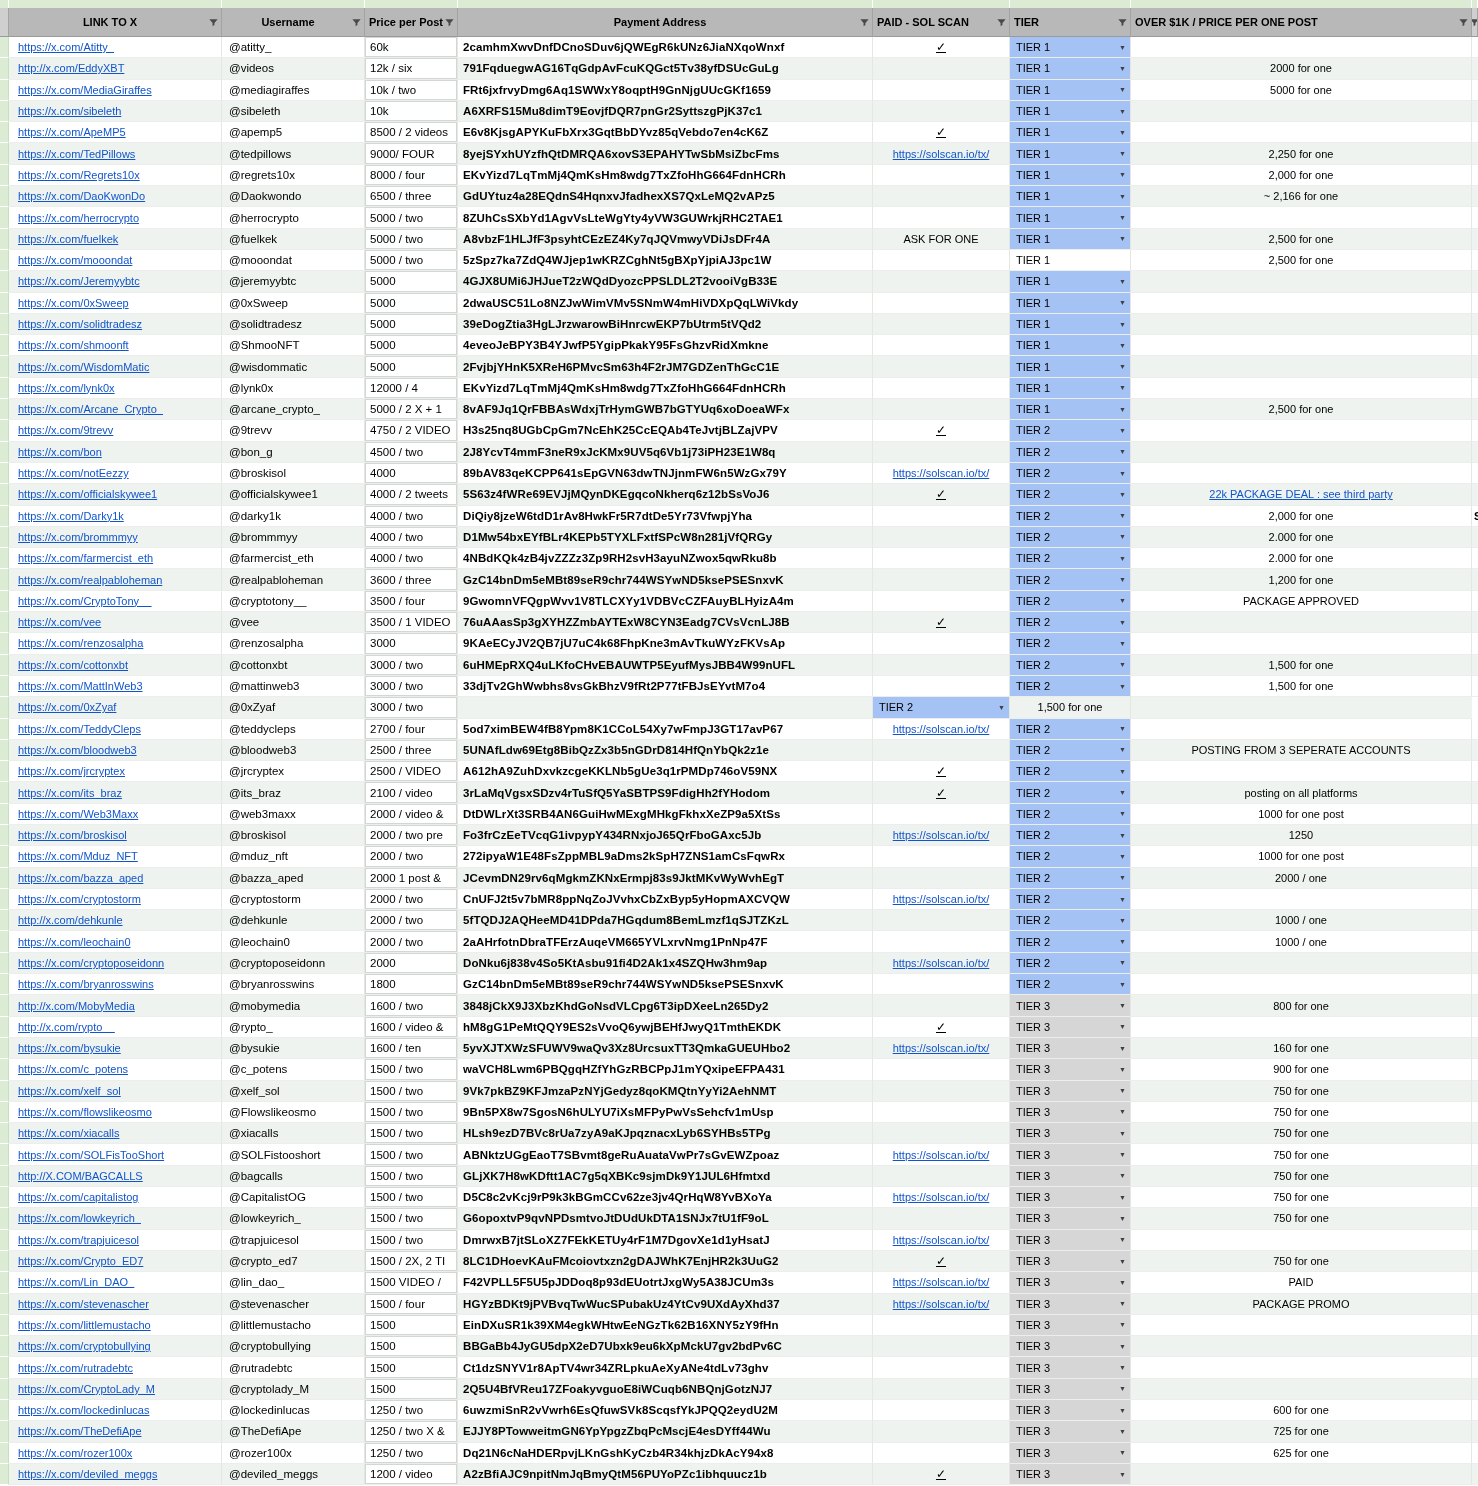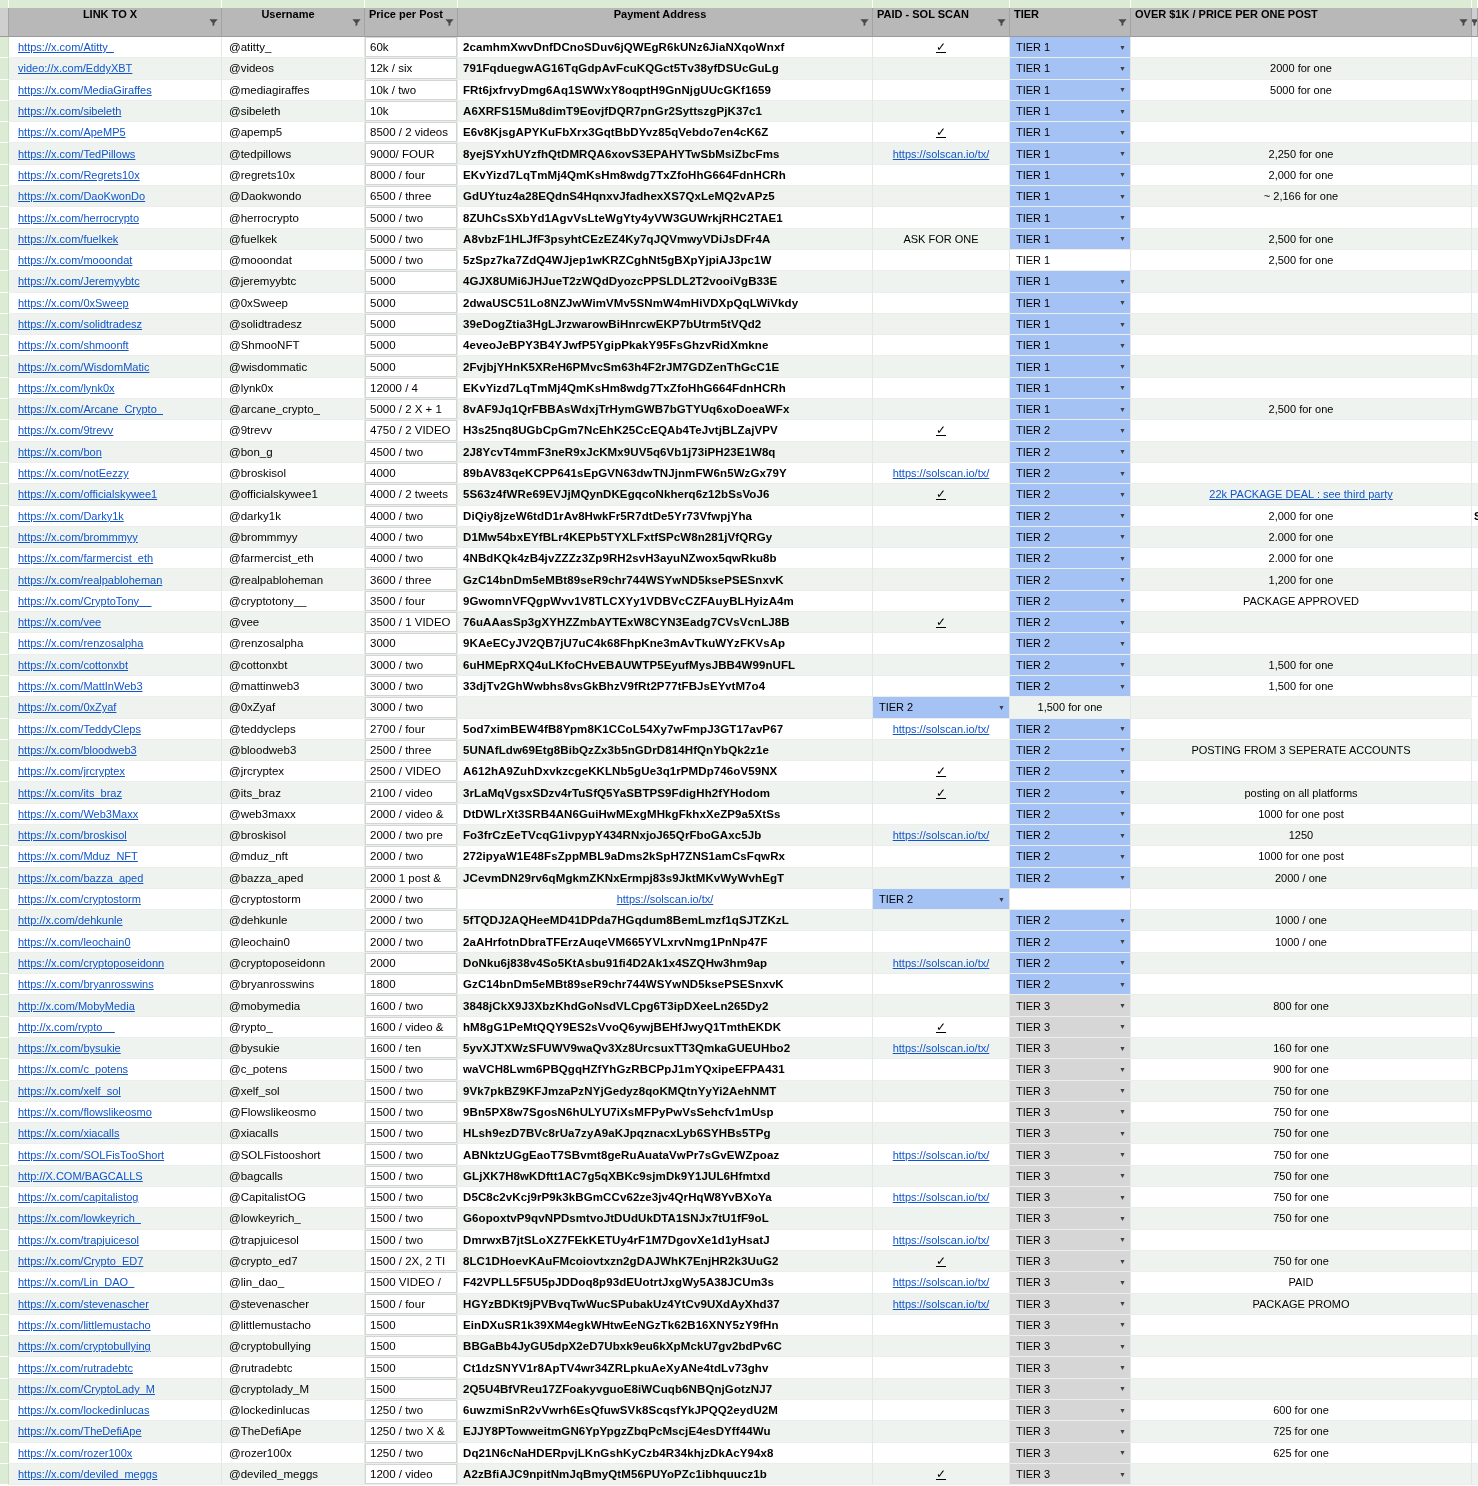--- a/index.html
+++ b/index.html
@@ -7,21 +7,21 @@
     position:relative;width:1478px;height:1486px;overflow:hidden;
     font-family:"Liberation Sans",sans-serif;color:#000;background:#fff;
   }
   .grid{display:grid;grid-template-columns:9px 213px 143px 93px 415px 137px 121px 341px 6px;}
   
   .topstrip{height:8px;}
   .topstrip .c{background:#dcebd3;border-right:1px solid #fff;}
   
   .hrow{height:29px;background:#b8b8b8;}
   .hcell{
-    position:relative;display:flex;align-items:flex-start;justify-content:center;
+    position:relative;display:flex;align-items:center;justify-content:center;
     font-size:11px;font-weight:bold;line-height:12px;text-align:center;
     border-right:1px solid #a3a3a3;border-bottom:1px solid #9a9a9a;overflow:hidden;
     box-sizing:border-box;padding:0 14px 0 4px;white-space:pre-line;
   }
   .hcell.left{justify-content:flex-start;text-align:left;}
   .hcell.c0{padding:0;background:#cfcfcf;}
   .ficon{position:absolute;right:2px;top:50%;transform:translateY(-50%);width:12px;height:12px;display:flex;align-items:center;justify-content:center;}
   .ficon svg{display:block;}
   
   .row{height:21.3px;}
@@ -142,21 +142,21 @@
           <span class="arrow">▼</span>
         </div>
       </div>
       <div class="cell over-cell"></div>
       <div class="cell extra-cell"></div>
     </div>
 
     <div class="row grid alt">
       <div class="gut"></div>
       <div class="cell link-cell">
-          <a class="xlink">video://x.com/EddyXBT</a>
+          <a class="xlink">http://x.com/EddyXBT</a>
         </div>
       <div class="cell user-cell">@videos</div>
       <div class="cell price-cell">
           <div class="chip">12k / six</div>
         </div>
       <div class="cell addr-cell">791FqduegwAG16TqGdpAvFcuKQGct5Tv38yfDSUcGuLg</div>
       <div class="cell paid-cell"></div>
       <div class="cell tier-cell">
         <div class="tier-chip" style="background: rgb(164, 194, 244);">
           <span class="tier-text">TIER 1</span>
@@ -988,20 +988,21 @@
 
     <div class="row grid">
       <div class="gut"></div>
       <div class="cell link-cell">
           <a class="xlink">https://x.com/cryptostorm</a>
         </div>
       <div class="cell user-cell">@cryptostorm</div>
       <div class="cell price-cell">
           <div class="chip">2000 / two</div>
         </div>
+      <div class="cell addr-cell">CnUFJ2t5v7bMR8ppNqZoJVvhxCbZxByp5yHopmAXCVQW</div>
       <div class="cell paid-cell">
           <a class="xlink">https://solscan.io/tx/</a>
         </div>
       <div class="cell tier-cell">
         <div class="tier-chip" style="background: rgb(164, 194, 244);">
           <span class="tier-text">TIER 2</span>
           <span class="arrow">▼</span>
         </div>
       </div>
       <div class="cell over-cell"></div>

